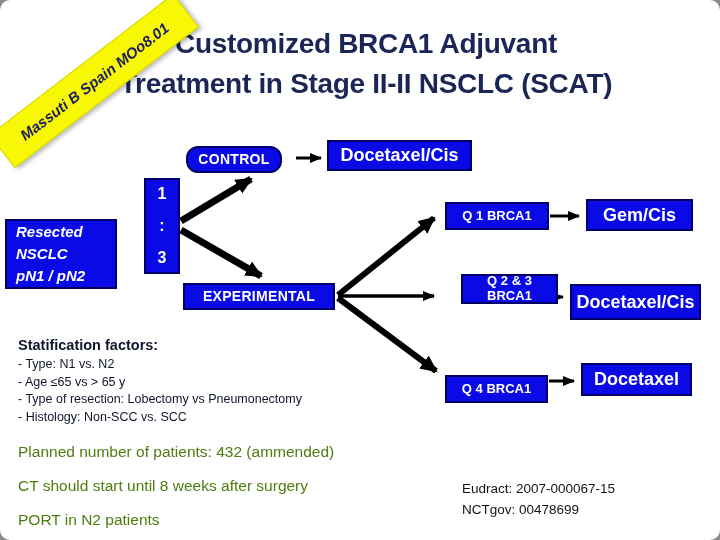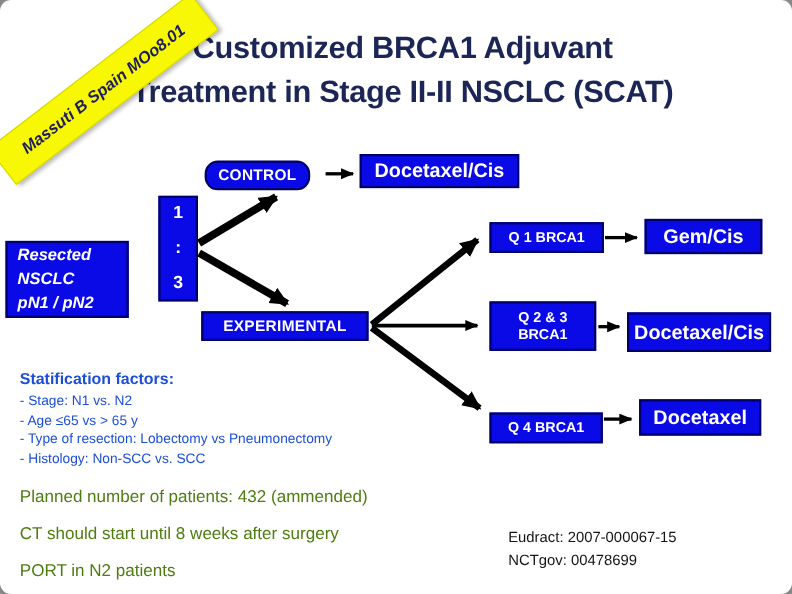--- a/index.html
+++ b/index.html
@@ -40,28 +40,28 @@
     align-items:flex-start; padding-left:9px; font-style:italic;
     font-size:15px; line-height:1.45; justify-content:center; text-align:center;margin-top:31px;
   }
   .box-ratio{
     left:144px; top:178px; width:36px; height:96px;
     justify-content:space-between; padding:5px 0; font-size:16px;
   }
   .box-experimental{left:183px; top:283px; width:152px; height:27px;}
   .box-q1{left:445px; top:202px; width:104px; height:28px;}
   .box-gemcis{left:586px; top:199px; width:107px; height:32px;}
-  .box-q23{left:445px; top:274px; width:97px; height:45px;}
+  .box-q23{left:461px; top:274px; width:97px; height:30px;}
   .box-doccis2{left:570px; top:284px; width:131px; height:36px;}
   .box-q4{left:445px; top:375px; width:103px; height:28px;}
   .box-doc{left:581px; top:363px; width:111px; height:33px;}
   
   .arrows{position:absolute; left:0; top:0; z-index:1; pointer-events:none;}
   
-  .strat{position:absolute; left:18px; top:337px; color:#1d4ed8; z-index:3;}
+  .strat{position:absolute; left:18px; top:337px; color:#0f172a; z-index:3;}
   .strat-heading{font-size:14.5px; font-weight:bold; margin-bottom:3px;}
   .strat-item{font-size:12.5px; line-height:1.4;}
   .note{position:absolute; left:18px; color:#4d7c0f; font-size:15.5px; z-index:3;}
   .note-planned{top:443px;}
   .note-ct{top:477px;}
   .note-port{top:511px;}
   .registry{position:absolute; left:462px; top:479px; color:#141414;
     font-size:13.5px; line-height:1.55; z-index:3;}
 </style>
 </head>
@@ -143,21 +143,21 @@
 
   <div class="bluebox box-q4 lbl-sm">
     <span>Q 4 BRCA1</span>
   </div>
   <div class="bluebox box-doc lbl-lg">
     <span>Docetaxel</span>
   </div>
 
   <div class="strat">
     <div class="strat-heading">Statification factors:</div>
-    <div class="strat-item">- Stage: N1 vs. N2</div>
+    <div class="strat-item">- Type: N1 vs. N2</div>
     <div class="strat-item">- Age ≤65 vs &gt; 65 y</div>
     <div class="strat-item">- Type of resection: Lobectomy vs Pneumonectomy</div>
     <div class="strat-item">- Histology: Non-SCC vs. SCC</div>
   </div>
 
   <div class="note note-planned">Planned number of patients: 432 (ammended)</div>
   <div class="note note-ct">CT should start until 8 weeks after surgery</div>
   <div class="note note-port">PORT in N2 patients</div>
 
   <div class="registry">

